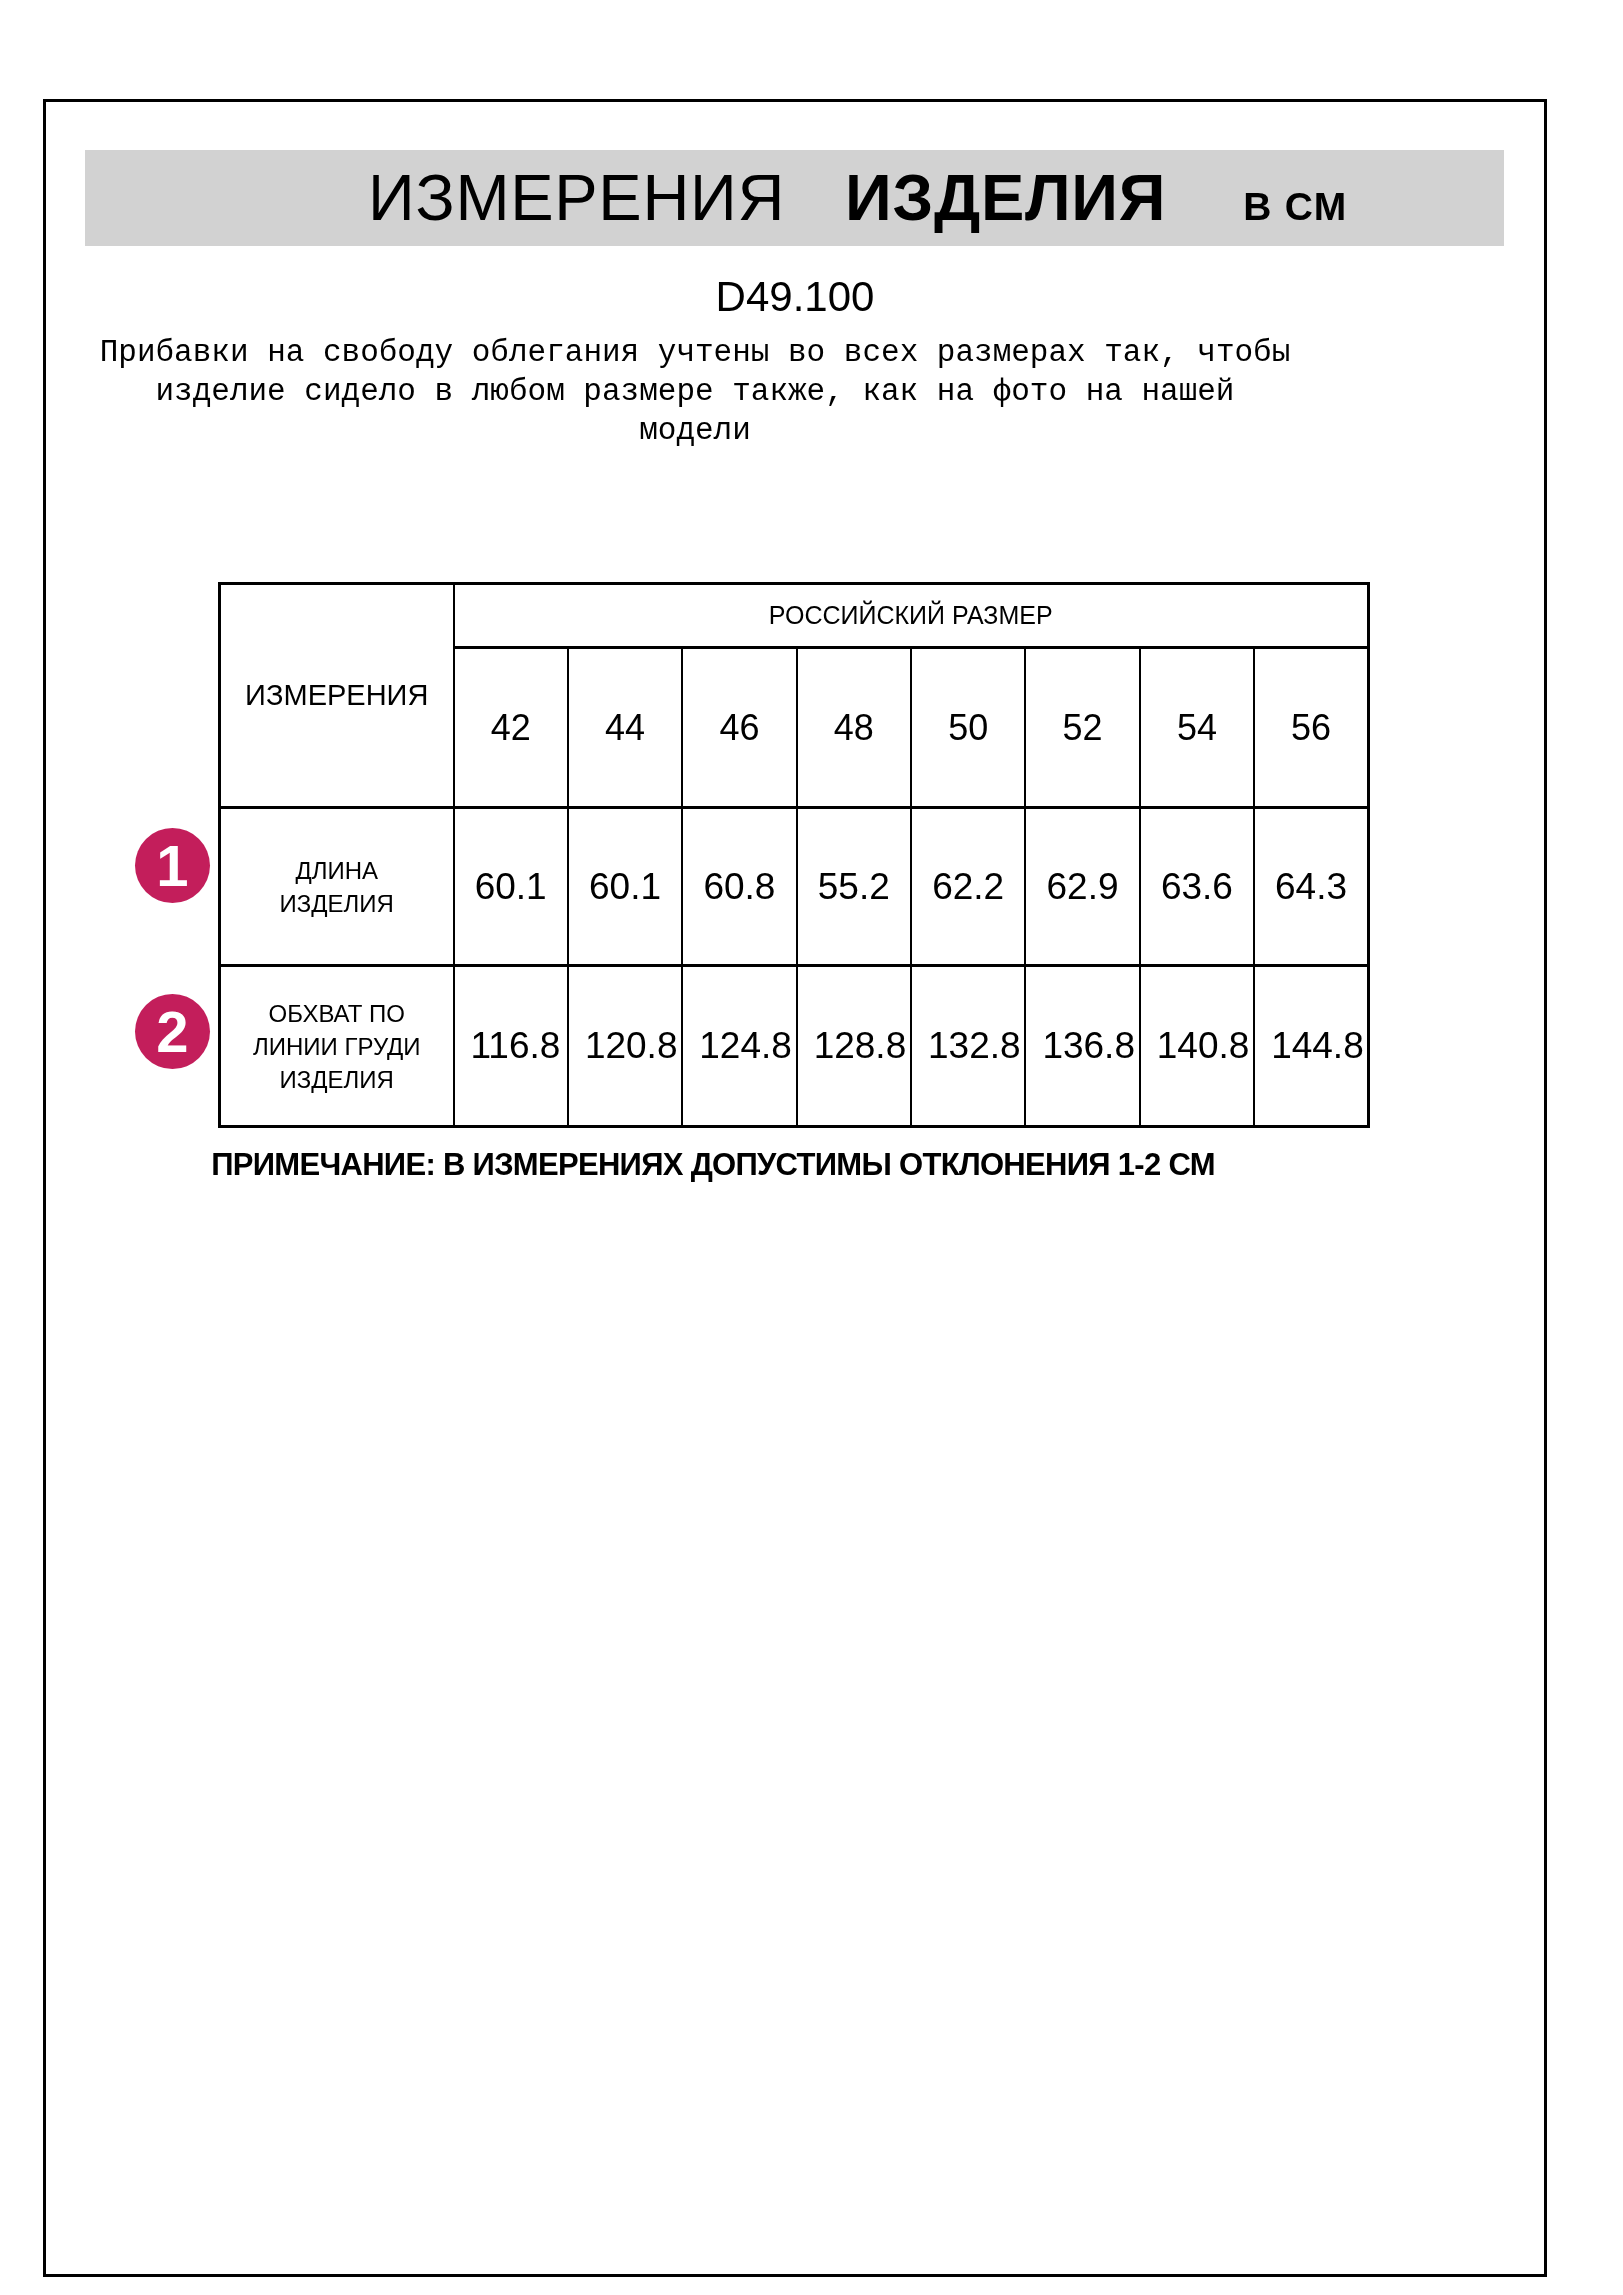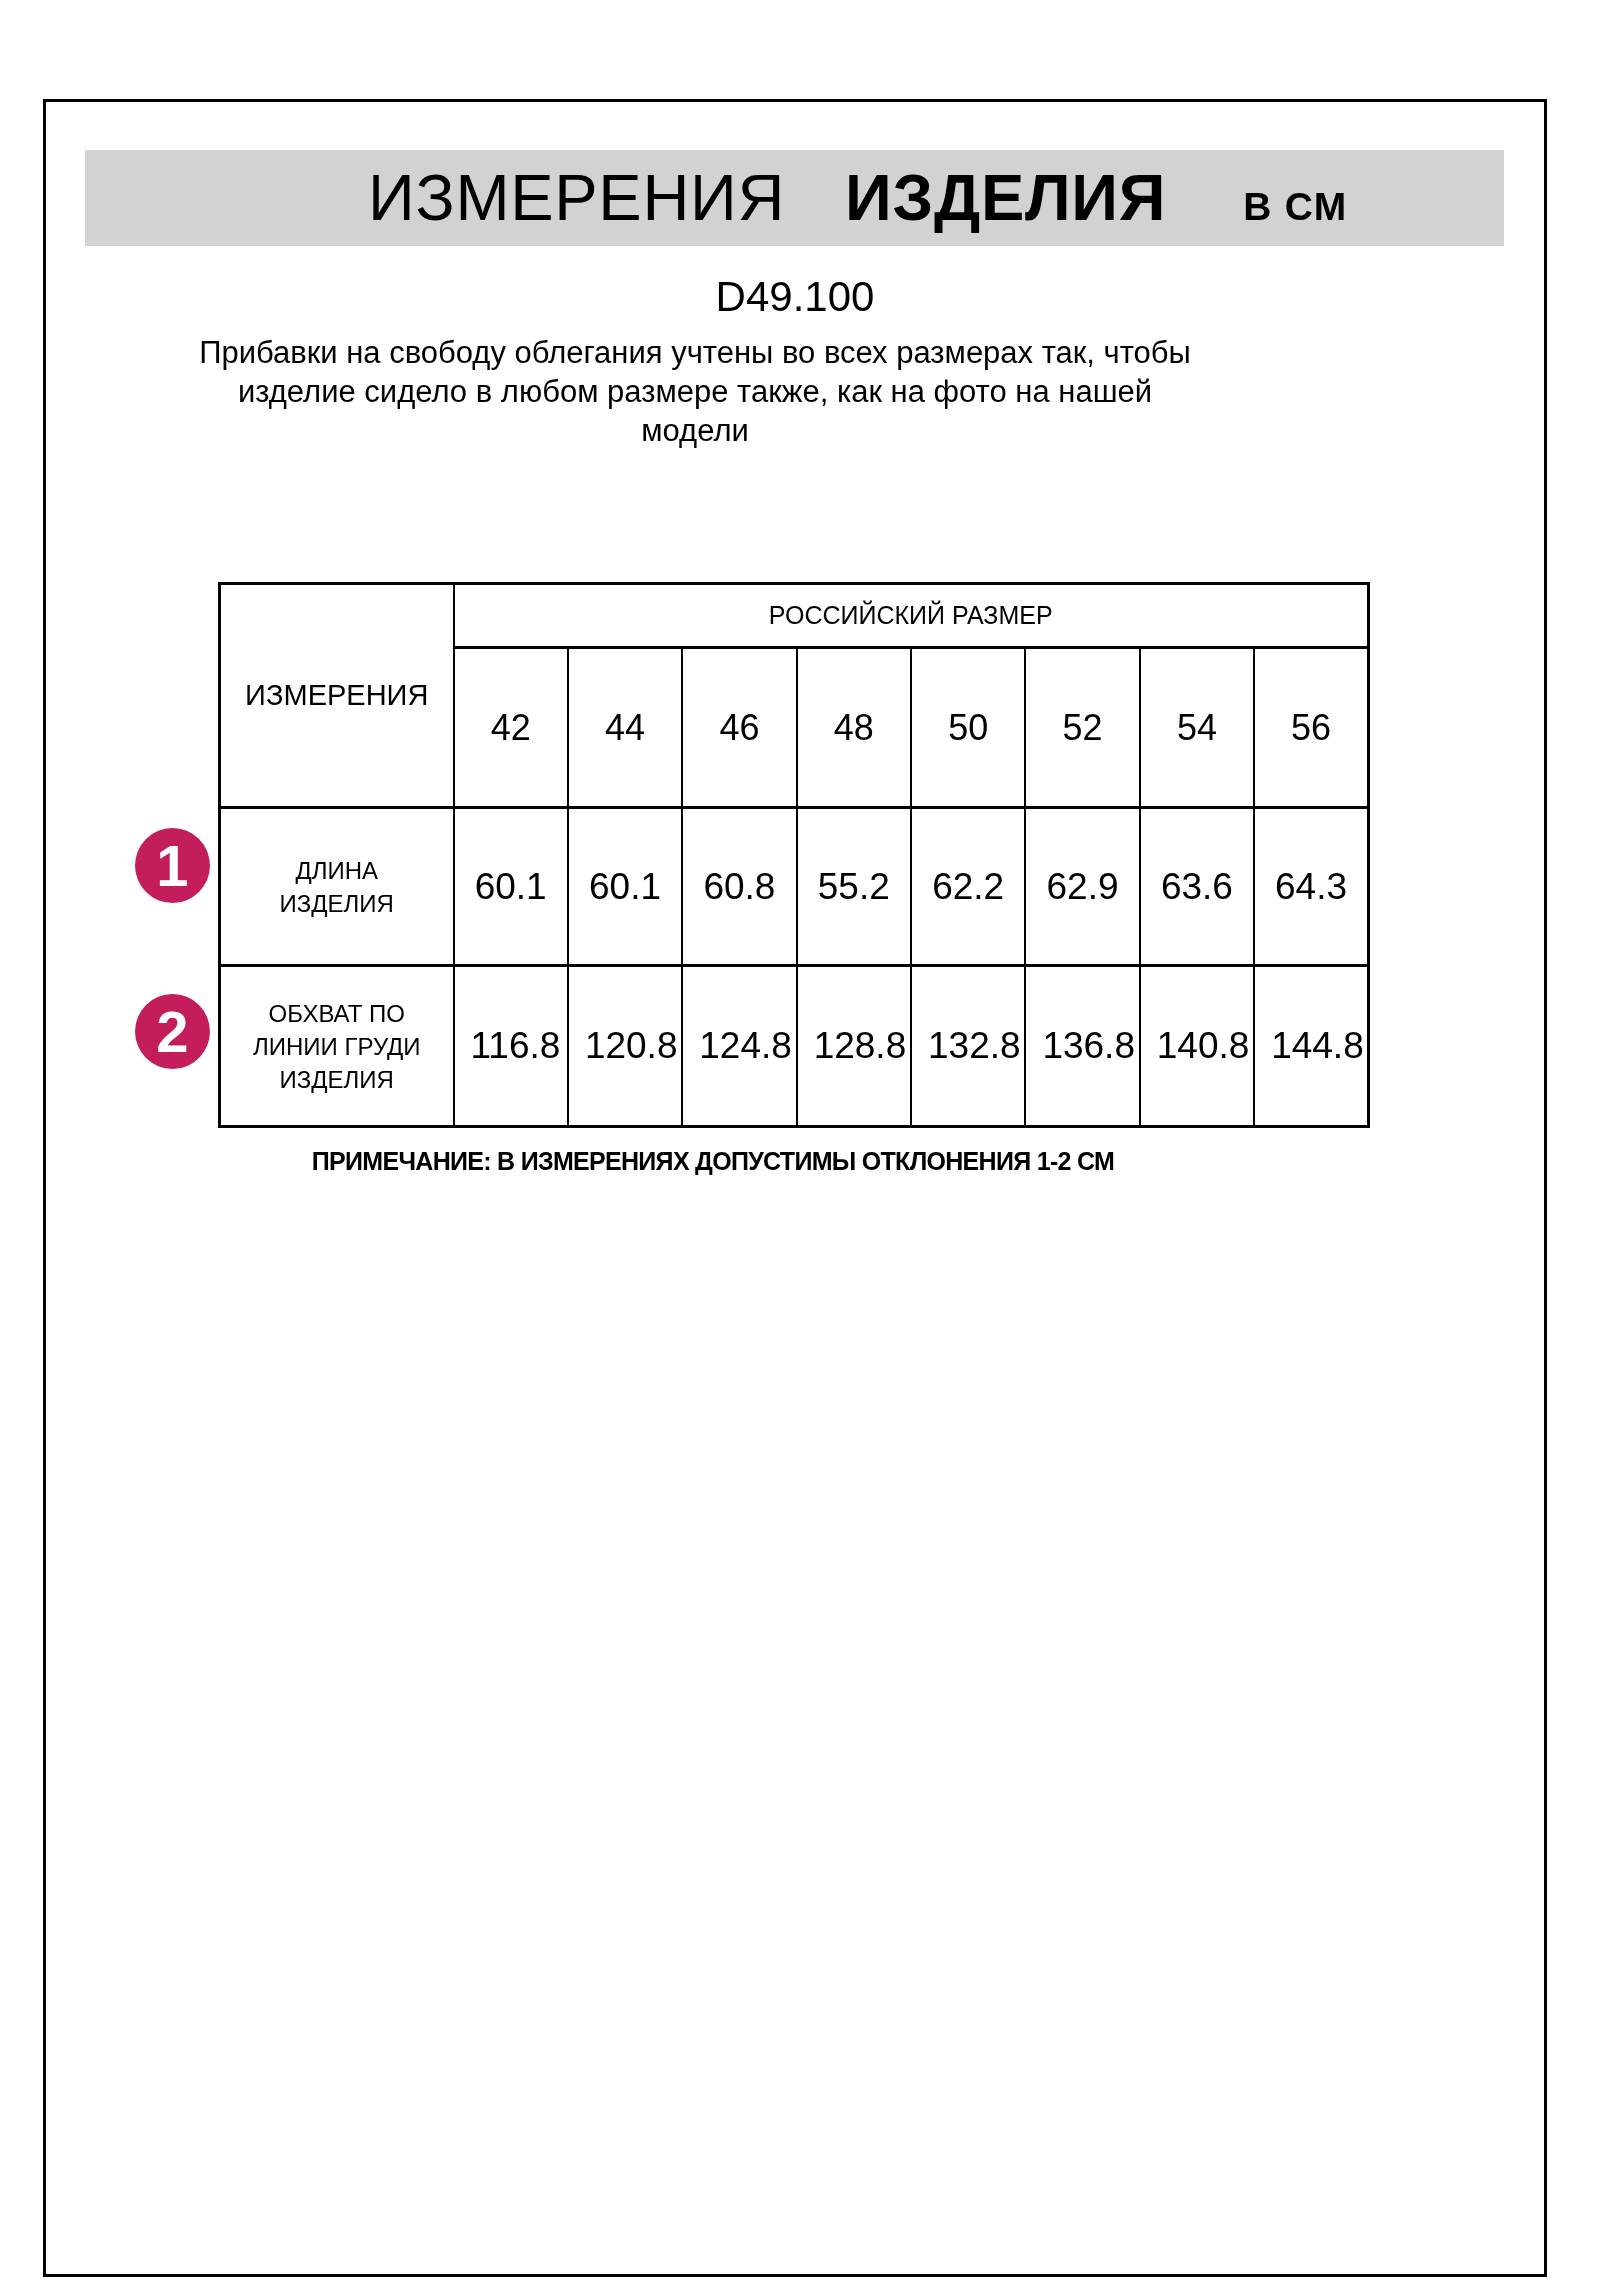--- a/index.html
+++ b/index.html
@@ -38,20 +38,21 @@
     left: 43px; top: 228px; width: 1504px;
     text-align: center;
     font-size: 42px; line-height: 47px; font-weight: 400;
   }
   .desc {
     position: absolute;
     left: 43px; top: 288px; width: 1304px;
     text-align: center;
     font-size: 31px; line-height: 39px;
     white-space: pre-line;
+    font-family: Liberation Mono, monospace;
   }
   table.size-table {
     position: absolute;
     left: 218px; top: 537px;
     width: 1152px;
     border-collapse: collapse;
     table-layout: fixed;
     border: 3.3px solid #000;
   }
   table.size-table td {
@@ -89,21 +90,21 @@
     color: #ffffff;
     font-size: 58px;
     font-weight: 700;
   }
   .badge.b1 { top: 783px; }
   .badge.b2 { top: 949px; }
   .note {
     position: absolute;
     left: 43px; top: 1102px; width: 1340px;
     text-align: center;
-    font-size: 25px; font-weight: 700;
+    font-size: 31px; font-weight: 700;
     letter-spacing: -0.7px;
   }
 </style>
 </head>
 <body>
 
 <div class="page">
 
   <div class="frame"></div>
 

